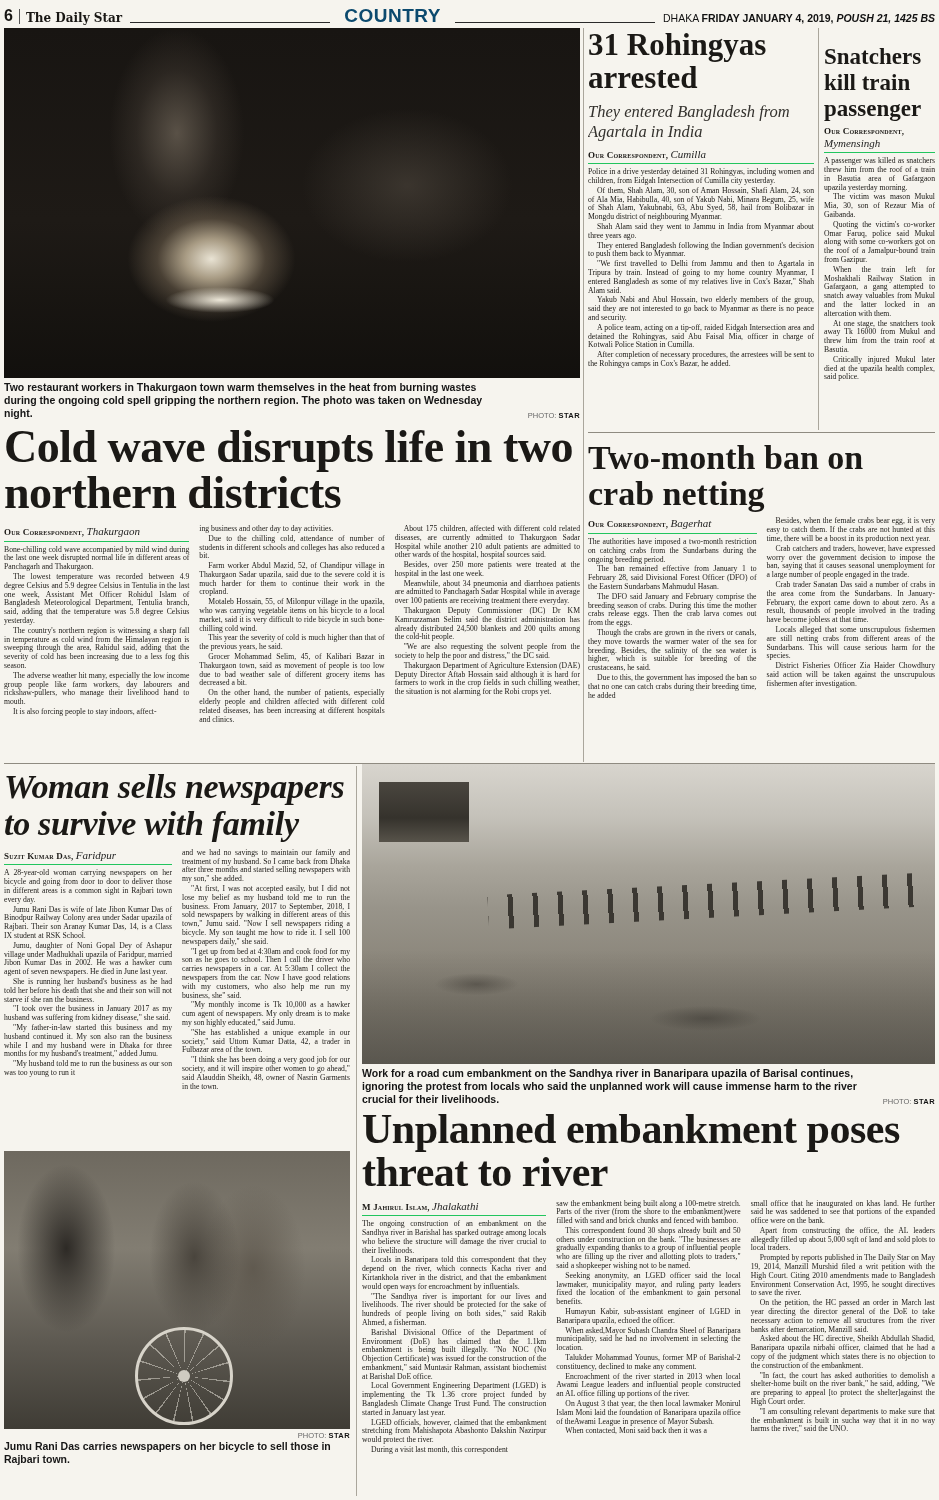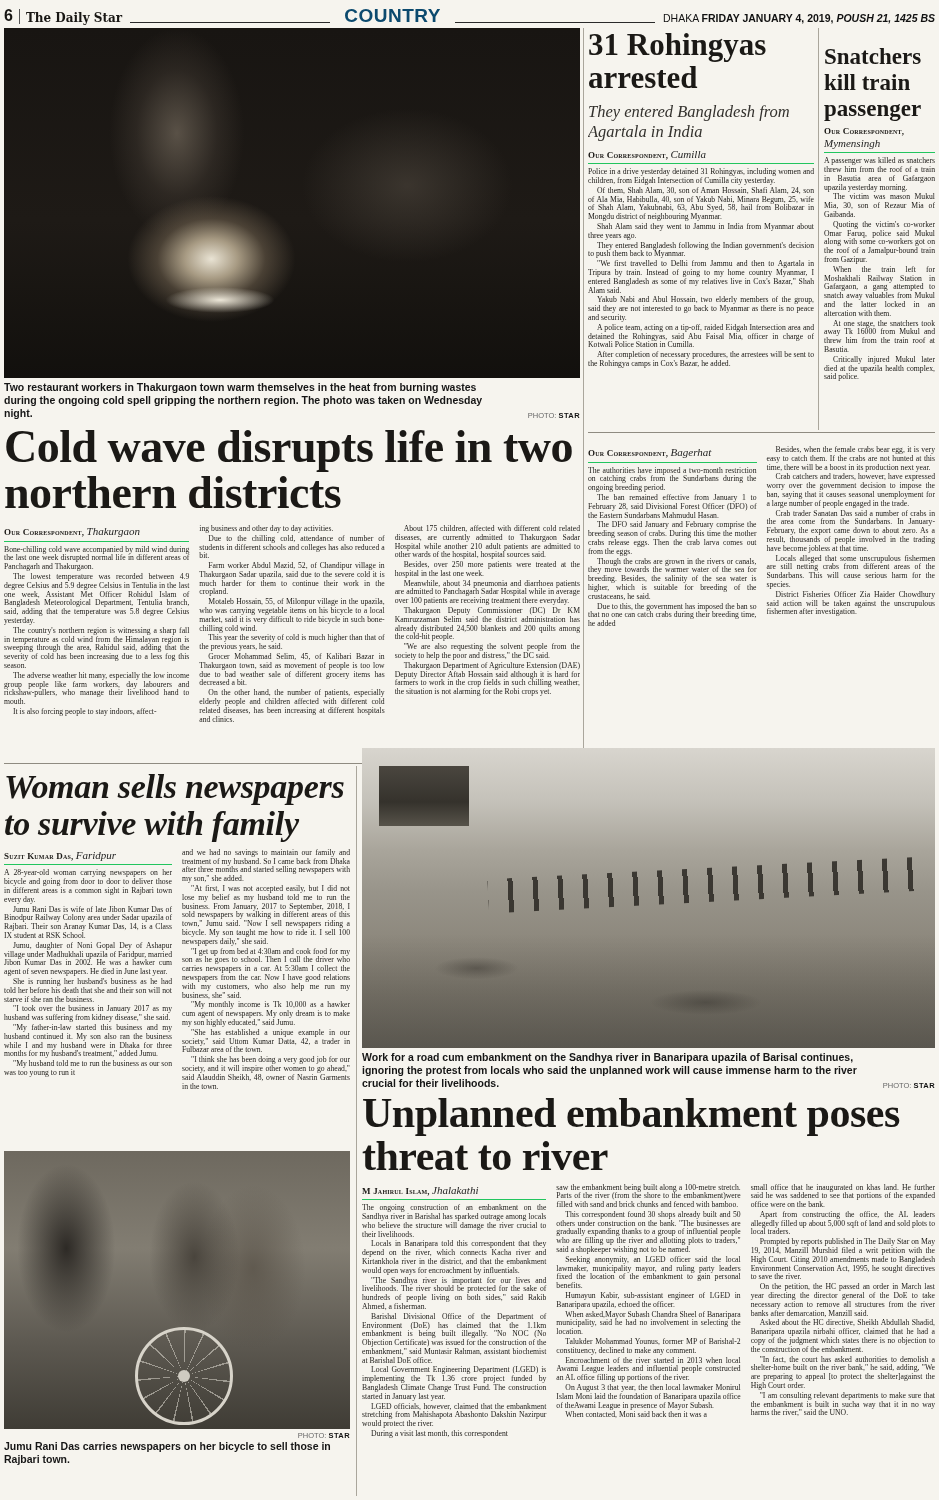--- a/index.html
+++ b/index.html
@@ -86,21 +86,21 @@
       radial-gradient(ellipse 70px 120px at 18% 35%, rgba(30,27,24,.85) 0%, rgba(0,0,0,0) 70%),
       radial-gradient(ellipse 60px 100px at 55% 38%, rgba(60,55,48,.8) 0%, rgba(0,0,0,0) 75%),
       radial-gradient(ellipse 70px 110px at 72% 42%, rgba(85,78,68,.7) 0%, rgba(0,0,0,0) 75%),
       linear-gradient(180deg,#6e695f 0%,#827d72 35%,#5c5850 70%,#3f3c35 100%);
     background-color:#6b665d;}
   .wheel{position:absolute;left:38%;bottom:4px;width:92px;height:92px;border-radius:50%;
     border:3px solid #d8d4ca;background:
       repeating-conic-gradient(from 0deg, rgba(220,216,206,.55) 0deg 2deg, rgba(0,0,0,0) 2deg 24deg);}
   .wheel-hub{position:absolute;left:50%;top:50%;width:12px;height:12px;margin:-6px;border-radius:50%;background:#cfcbc1;}
   .bl-credit{display:block;text-align:right;margin-top:2px;}
-  .bottom-right{position:absolute;left:362px;top:748px;width:573px;height:728px;overflow:hidden;}
+  .bottom-right{position:absolute;left:362px;top:764px;width:573px;height:728px;overflow:hidden;}
   .photo-embank{height:300px;width:573px;
     background:
       linear-gradient(180deg,#d8d5ce 0%,#c4c1b9 18%,#a9a59b 34%,#98948a 48%,#8d887d 64%,#7f7a6f 82%,#747066 100%);
     background-color:#9a968c;}
   .pe-hut{position:absolute;left:3%;top:6%;width:90px;height:60px;
     background:linear-gradient(180deg,#4a463f 0%,#35322c 60%,#57534a 100%);}
   .pe-posts{position:absolute;left:22%;top:40%;width:76%;height:34px;transform:rotate(-3deg);
     background:repeating-linear-gradient(90deg, rgba(0,0,0,0) 0 20px, rgba(42,39,34,.85) 20px 25px);}
   .pe-bank{position:absolute;left:0;bottom:0;width:100%;height:38%;
     background:
@@ -206,20 +206,21 @@
           <p>A passenger was killed as snatchers threw him from the roof of a train in Basutia area of Gafargaon upazila yesterday morning.</p>
           <p>The victim was mason Mukul Mia, 30, son of Rezaur Mia of Gaibanda.</p>
           <p>Quoting the victim's co-worker Omar Faruq, police said Mukul along with some co-workers got on the roof of a Jamalpur-bound train from Gazipur.</p>
           <p>When the train left for Moshakhali Railway Station in Gafargaon, a gang attempted to snatch away valuables from Mukul and the latter locked in an altercation with them.</p>
           <p>At one stage, the snatchers took away Tk 16000 from Mukul and threw him from the train roof at Basutia.</p>
           <p>Critically injured Mukul later died at the upazila health complex, said police.</p>
         </div>
     </div>
     <div class="hrule hr-right"></div>
     <div class="crab">
+      <h2 class="hl hl-crab">Two-month ban on crab netting</h2>
       <div class="cols">
         <div class="col">
           <div class="byline">
             <span class="who">Our Correspondent,</span>
             <span class="where">Bagerhat</span>
           </div>
           <div>
               <p>The authorities have imposed a two-month restriction on catching crabs from the Sundarbans during the ongoing breeding period.</p>
               <p>The ban remained effective from January 1 to February 28, said Divisional Forest Officer (DFO) of the Eastern Sundarbans Mahmudul Hasan.</p>
               <p>The DFO said January and February comprise the breeding season of crabs. During this time the mother crabs release eggs. Then the crab larva comes out from the eggs.</p>

